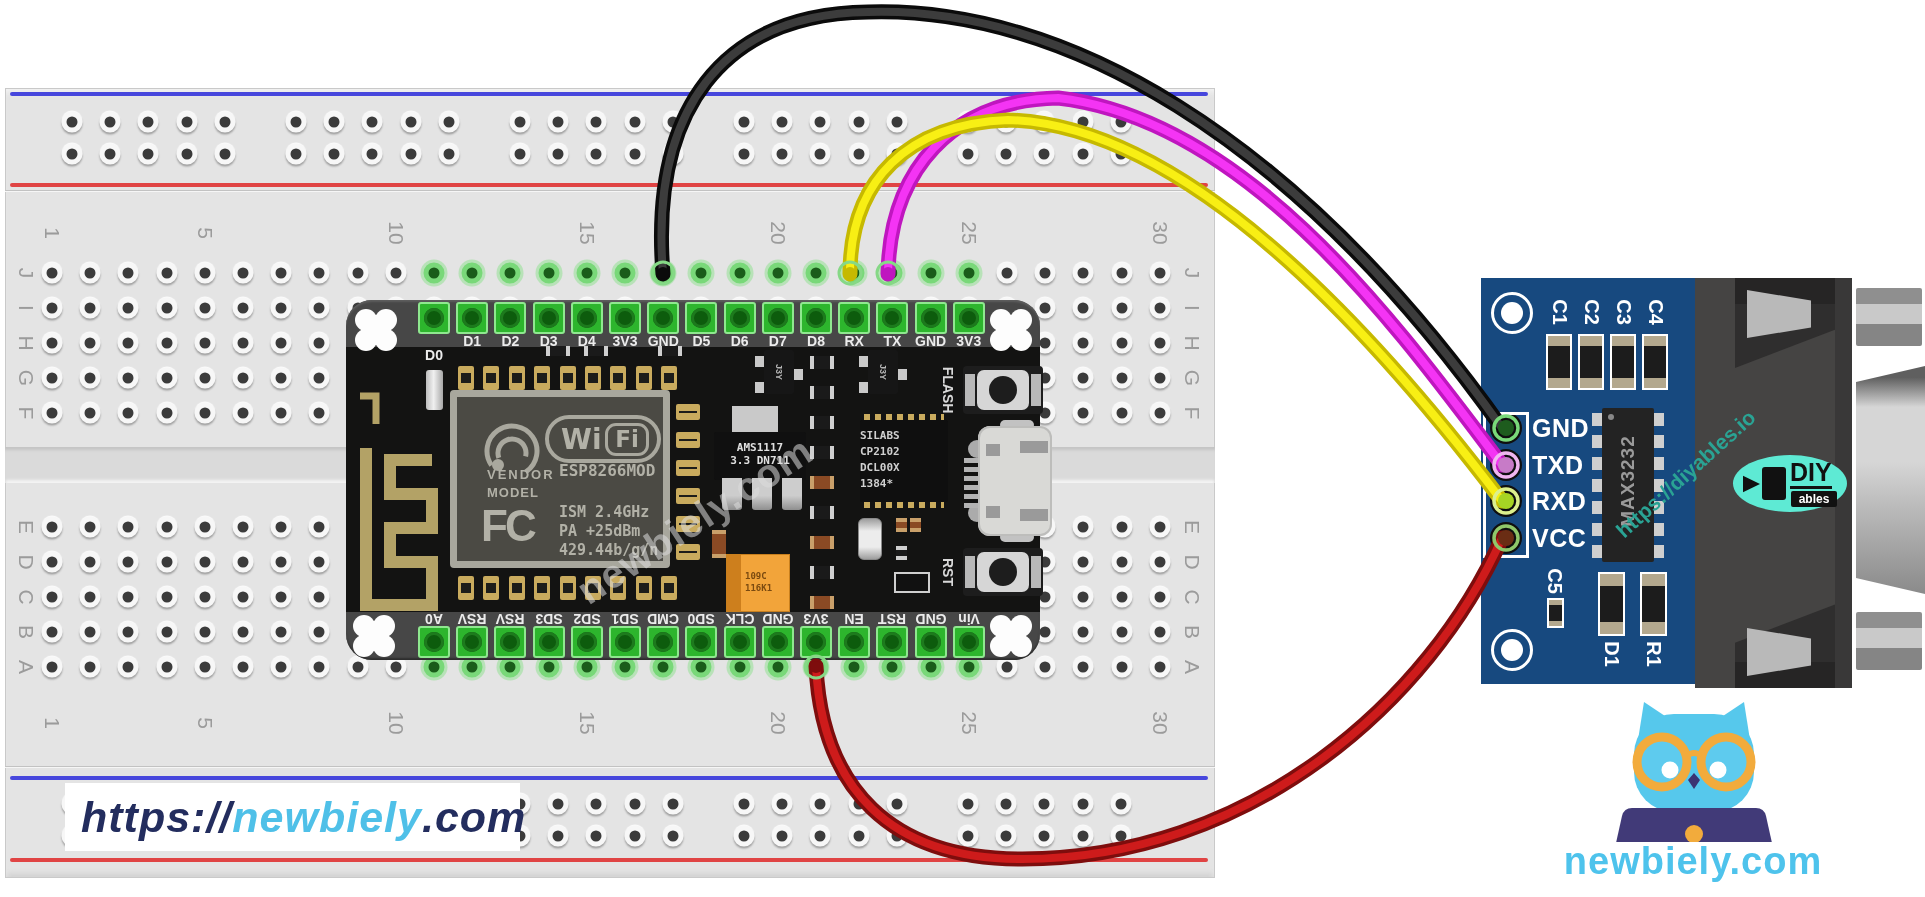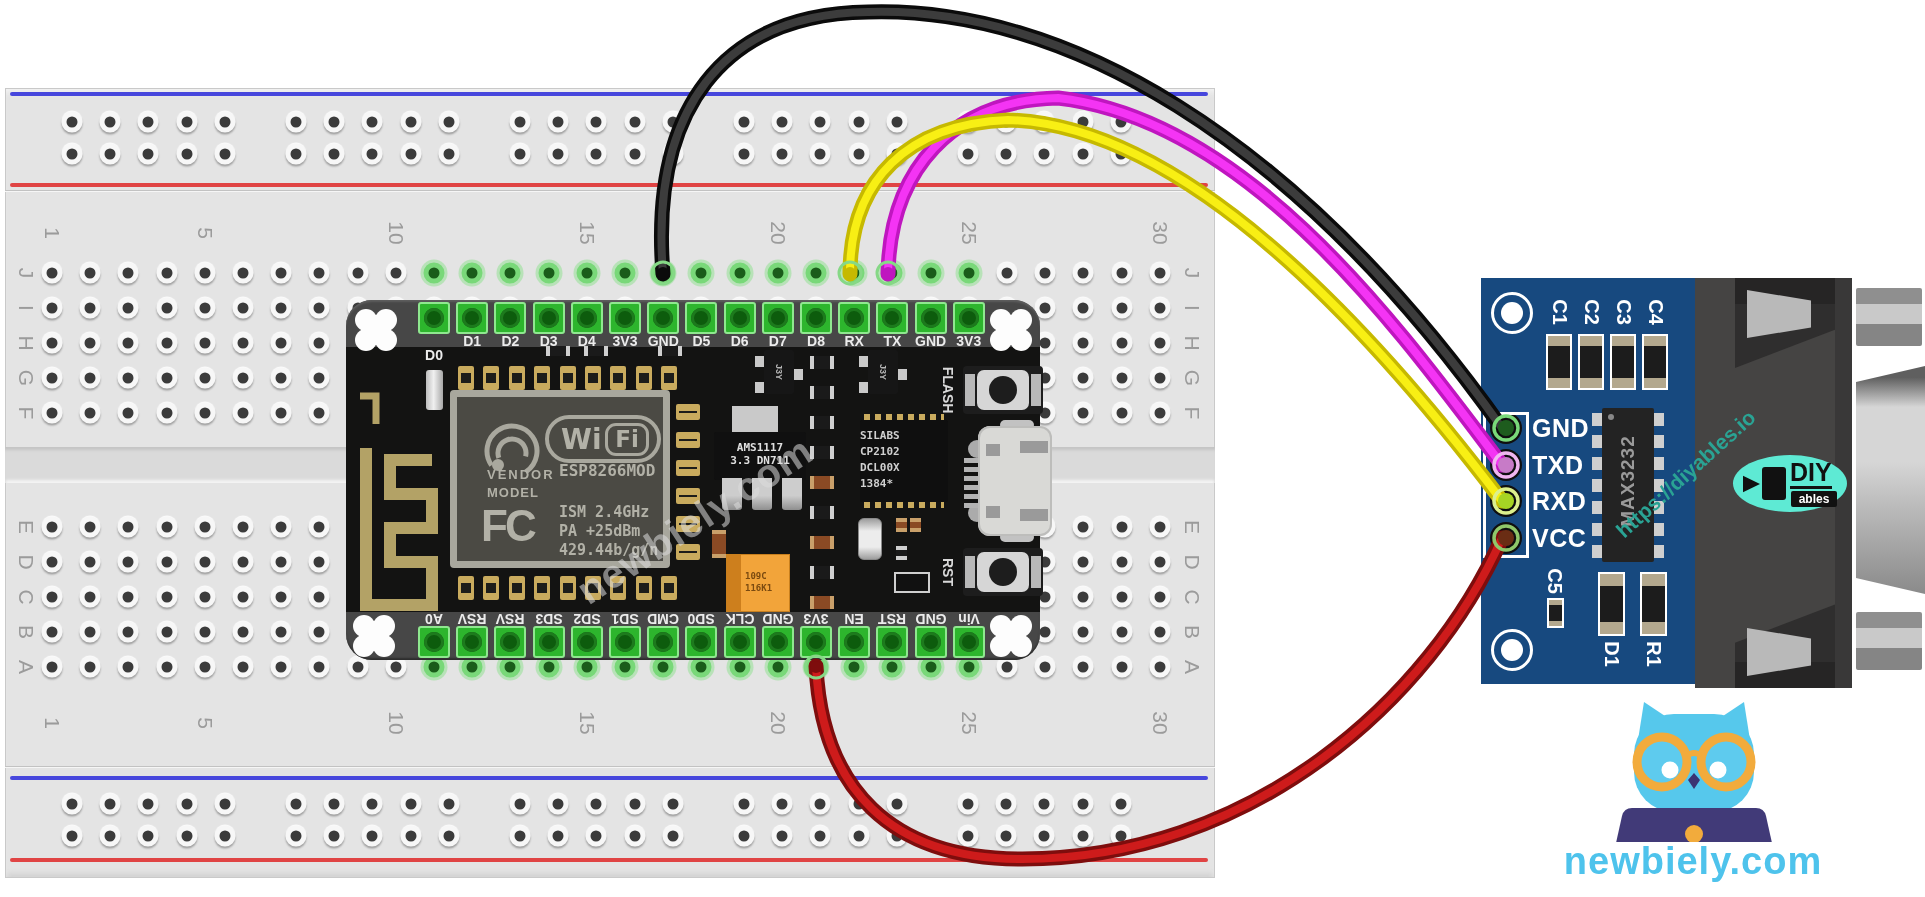--- a/index.html
+++ b/index.html
@@ -868,20 +868,25 @@
         <i></i>
       </div>
       <div class="pinlab flip" style="left: 930.6px; top: 619px;">GND</div>
       <div class="pad" style="left: 968.8px; top: 642px;">
         <i></i>
       </div>
       <div class="pinlab flip" style="left: 968.8px; top: 619px;">Vin</div>
     </div>
   <div id="mcu-watermark" class="abs">newbiely.com</div>
 
+  <div id="urlbox" class="abs">
+    <span class="navy">https://</span>
+      <span class="lblue">newbiely</span>
+      <span class="navy">.com</span>
+  </div>
 
   <div id="max-pcb" class="abs" style="background: rgb(23, 73, 127);"></div>
   <div class="ring" style="left:1491px;top:292px">
       <i></i>
     </div>
   <div class="ring" style="left:1491px;top:629px">
       <i></i>
     </div>
   <div id="max-dynamic" class="abs" style="left:0;top:0">
       <div class="maxlab" style="left: 1559px; top: 312px;">C1</div>

